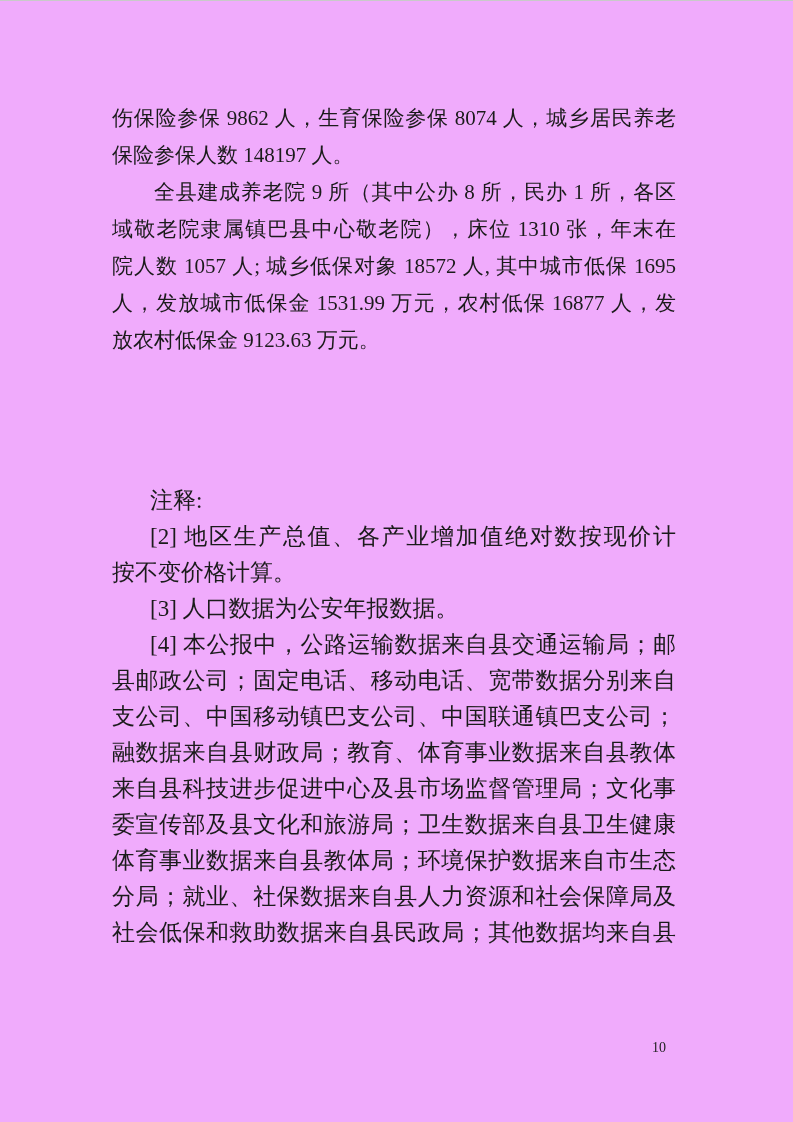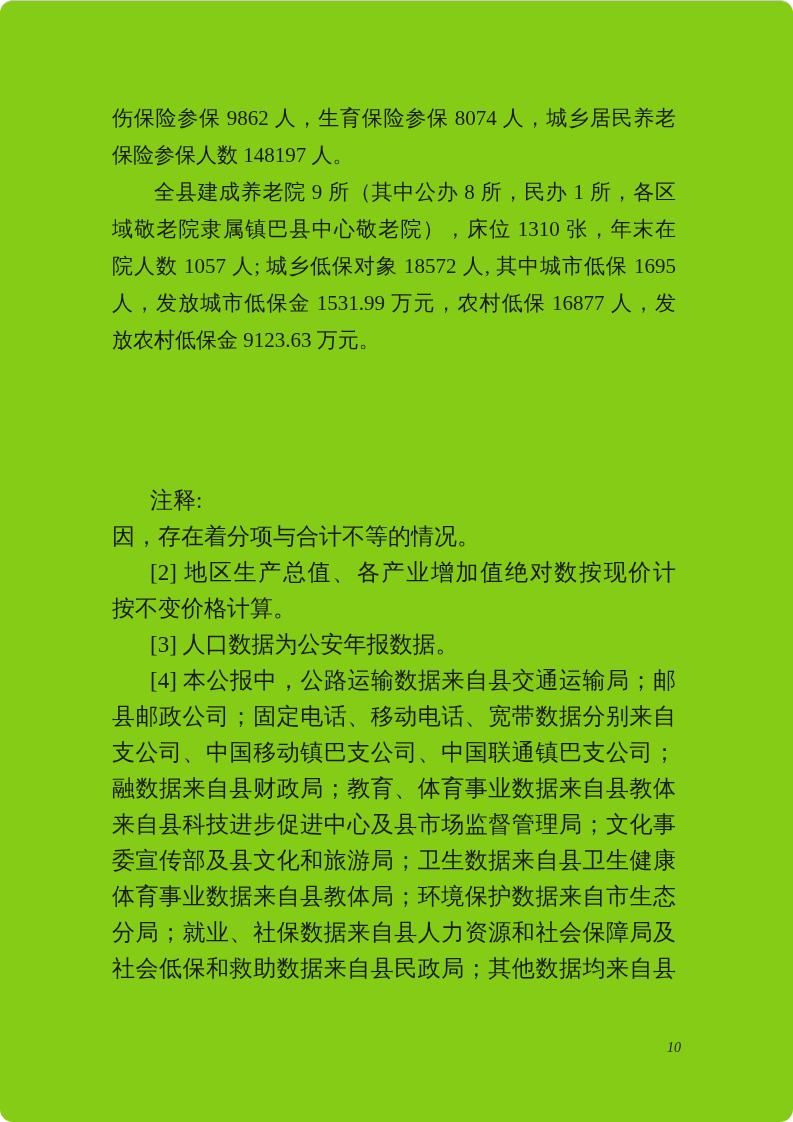--- a/index.html
+++ b/index.html
@@ -4,27 +4,26 @@
 <style>
   html, body {
     margin: 0;
     padding: 0;
     background: #ffffff;
   }
   .page {
     position: relative;
     width: 793px;
     height: 1122px;
-    background: #84cc16;
+    background: #f0abfc;
     color: #1b1b1b;
     font-family: "Liberation Serif", "DejaVu Serif", serif;
     overflow: hidden;
     border-top: 1px solid #c9c9c9;
     box-sizing: border-box;
-    border-radius: 13px;
   }
   .content {
     position: absolute;
     left: 112px;
     top: 99px;
     width: 564px;
   }
   
   .body-line {
     font-size: 21px;
@@ -48,26 +47,25 @@
   .last-line {
     text-align-last: left;
   }
   .indent-body { padding-left: 42px; }
   .indent-note { padding-left: 38px; }
   .para-b { }
   .notes-block { margin-top: 124px; }
   .page-number {
     position: absolute;
     top: 1038px;
-    right: 112px;
+    right: 127px;
     font-size: 14px;
     line-height: 18px;
     color: #222222;
     font-family: "Liberation Serif", "DejaVu Serif", serif;
-    font-style: italic;
   }
 </style>
 </head>
 <body>
 
 <div class="page">
   <div class="content">
 
     <div>
       <div class="body-line">伤保险参保 9862 人，生育保险参保 8074 人，城乡居民养老</div>
@@ -79,21 +77,20 @@
       <div class="body-line">域敬老院隶属镇巴县中心敬老院），床位 1310 张，年末在</div>
       <div class="body-line">院人数 1057 人; 城乡低保对象 18572 人, 其中城市低保 1695</div>
       <div class="body-line">人，发放城市低保金 1531.99 万元，农村低保 16877 人，发</div>
       <div class="body-line last-line">放农村低保金 9123.63 万元。</div>
     </div>
 
     <div class="notes-block">
       <div class="note-line last-line indent-note">注释:</div>
 
       <div>
-        <div class="note-line last-line">因，存在着分项与合计不等的情况。</div>
       </div>
 
       <div>
         <div class="note-line indent-note">[2] 地区生产总值、各产业增加值绝对数按现价计算，增长速度</div>
         <div class="note-line last-line">按不变价格计算。</div>
       </div>
 
       <div>
         <div class="note-line last-line indent-note">[3] 人口数据为公安年报数据。</div>
       </div>

